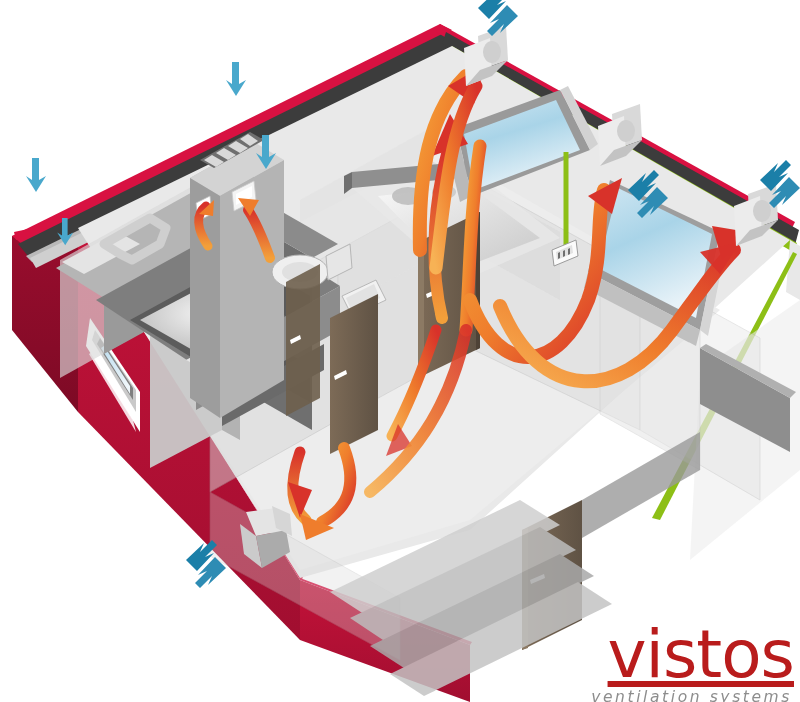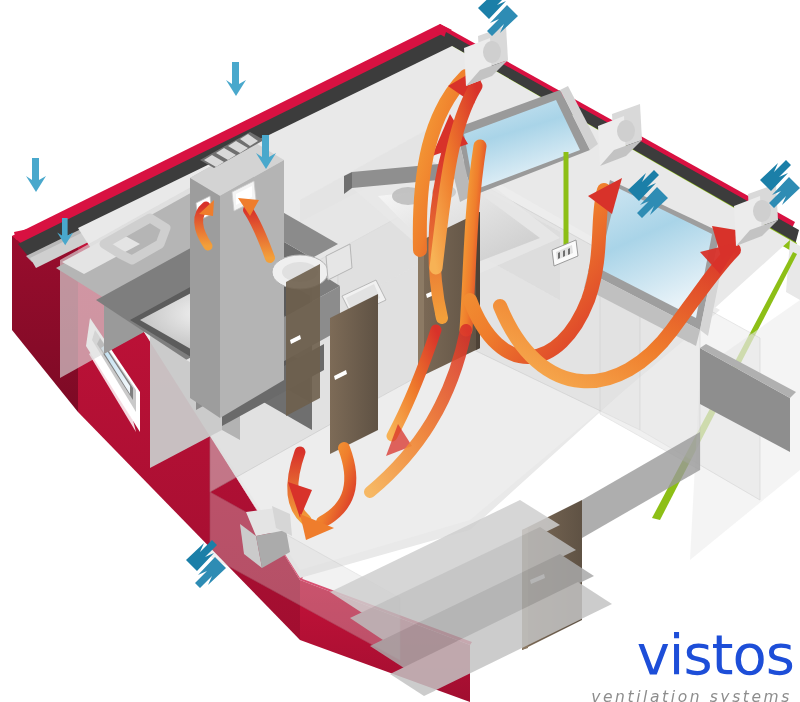--- a/index.html
+++ b/index.html
@@ -11,25 +11,26 @@
   #stage{position:absolute;left:0;top:0;width:800px;height:702px;}
   svg.scene{position:absolute;left:0;top:0;width:800px;height:702px;display:block;}
 
   
   #logo{
     position:absolute;left:540px;top:624px;width:258px;height:76px;
     text-align:right;user-select:none;
   }
   #logo .word{
     font-family:"DejaVu Sans","Liberation Sans",sans-serif;
-    font-size:56px;line-height:62px;font-weight:400;
+    font-size:66px;line-height:62px;font-weight:400;
     letter-spacing:-1px;
-    color:#1d4ed8;
+    color:#b91c1c;
     display:block;
     margin:0 4px 0 0;
+    text-decoration:underline;
   }
   #logo .tag{
     display:block;
     font-family:"DejaVu Sans","Liberation Sans",sans-serif;
     font-style:italic;
     font-size:15.5px;
     letter-spacing:2.6px;
     color:#8d8d8d;
     margin-top:2px;
     margin-right:6px;

